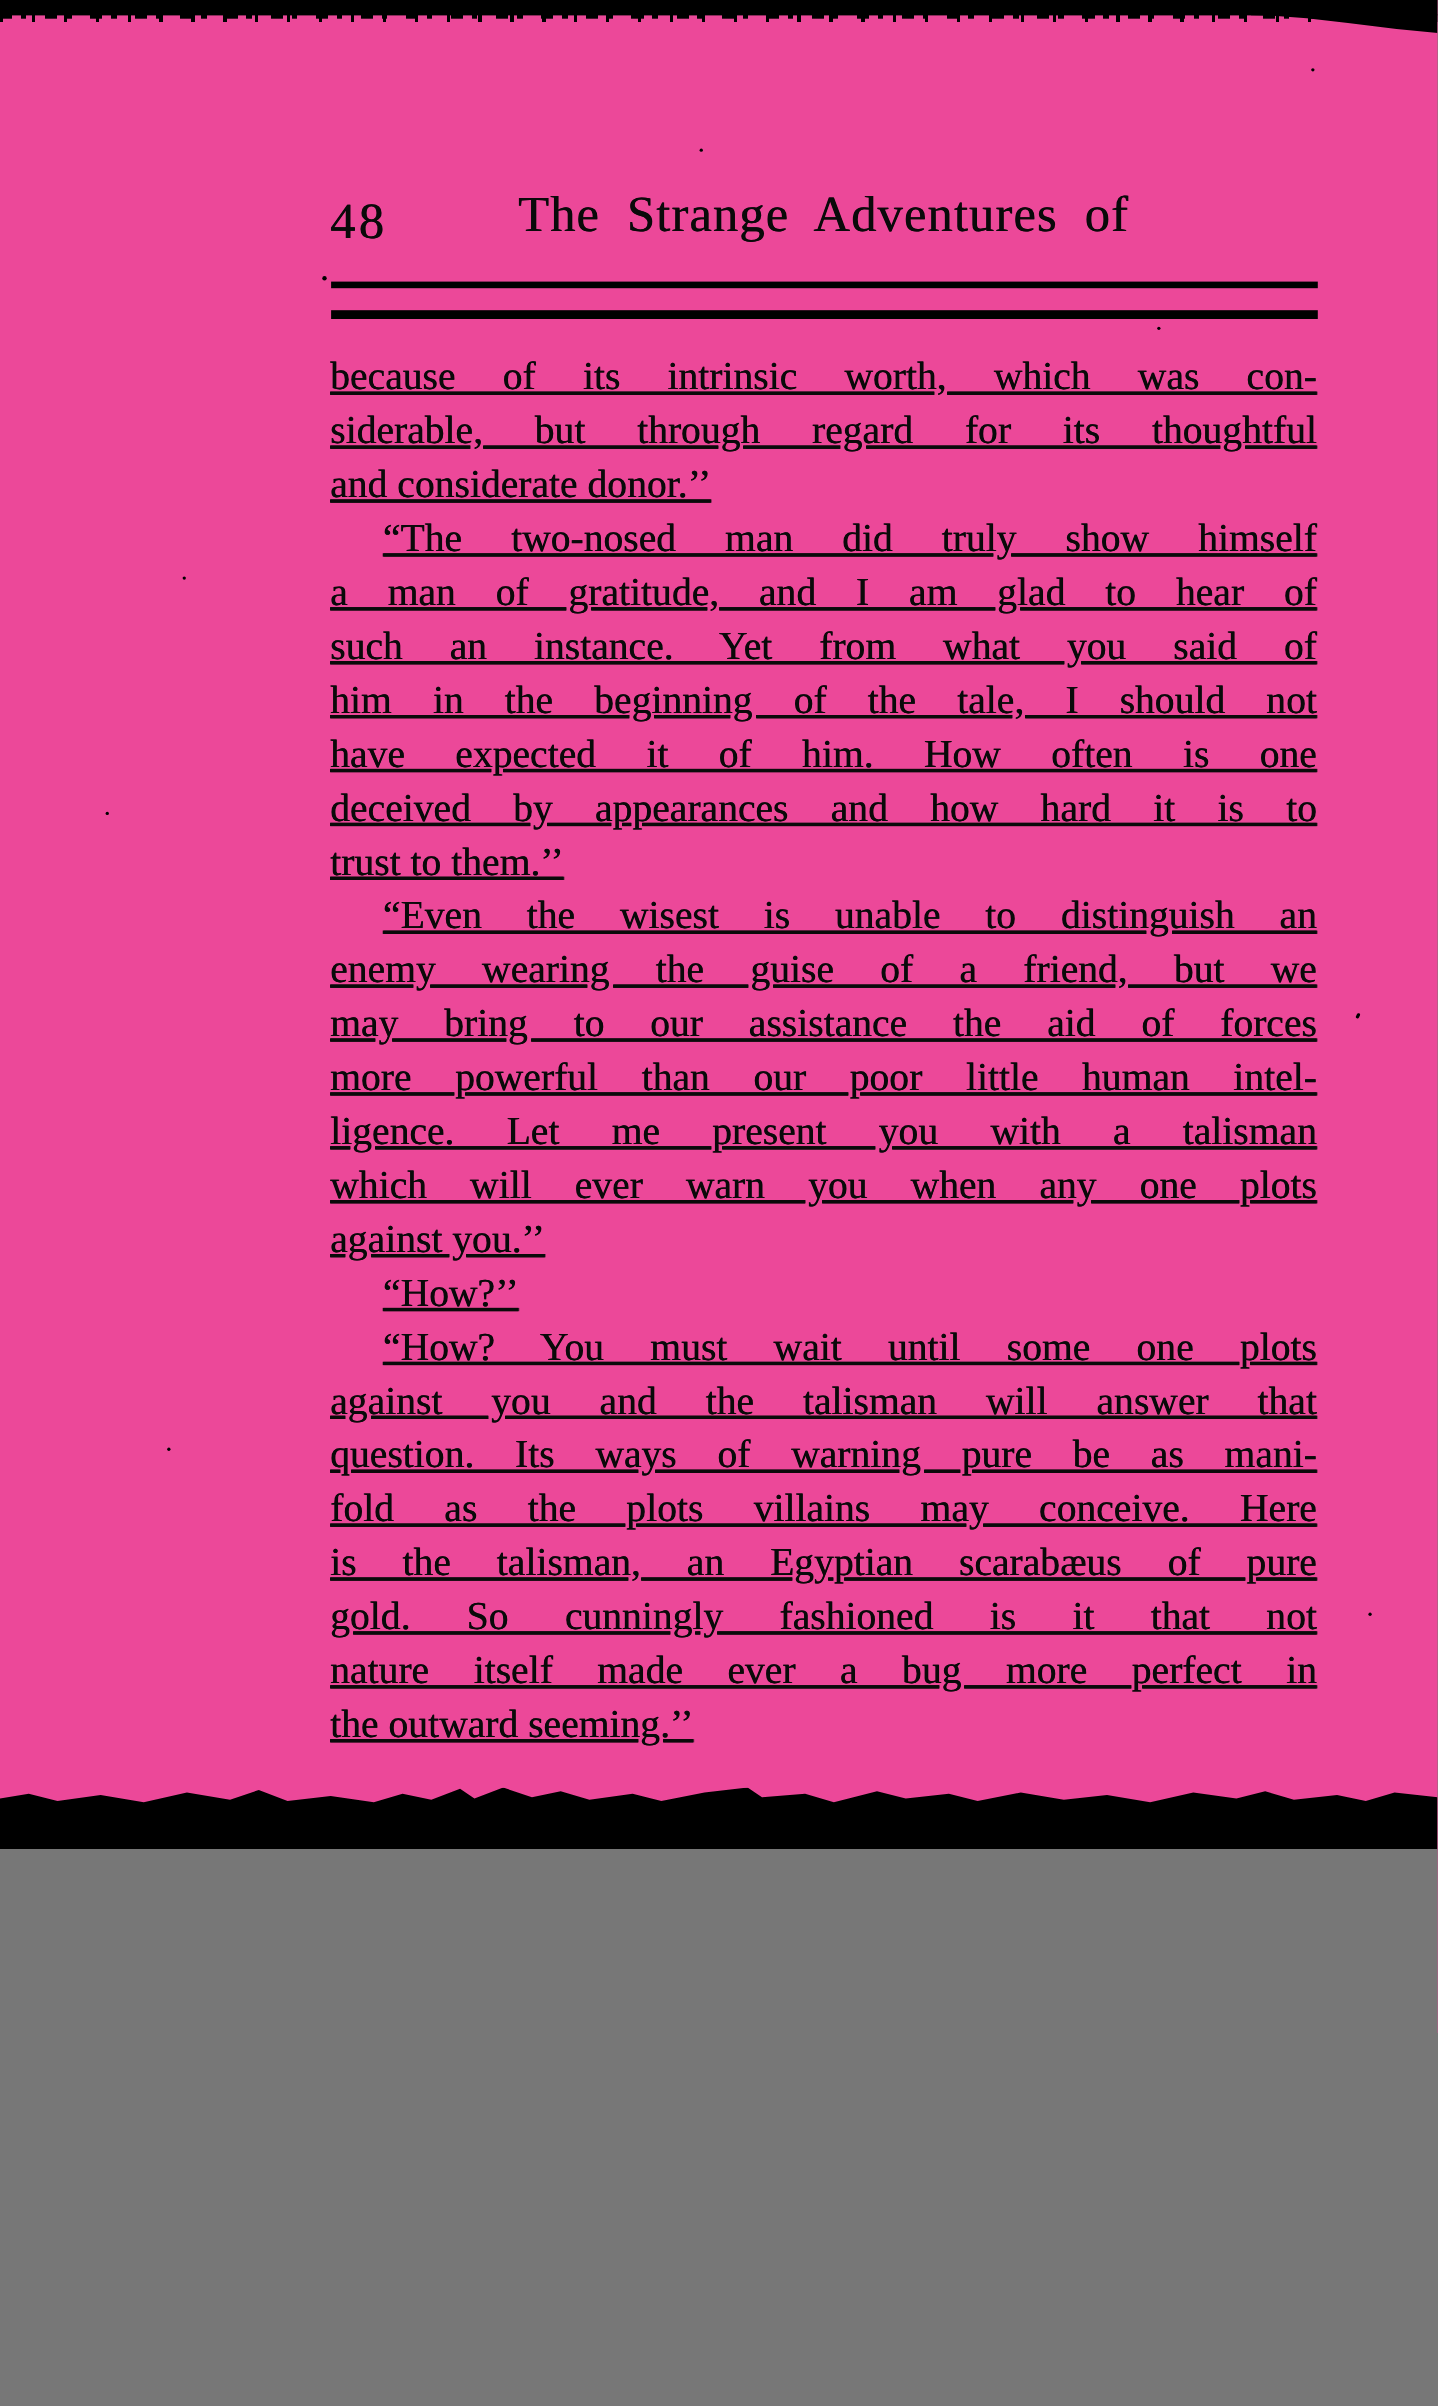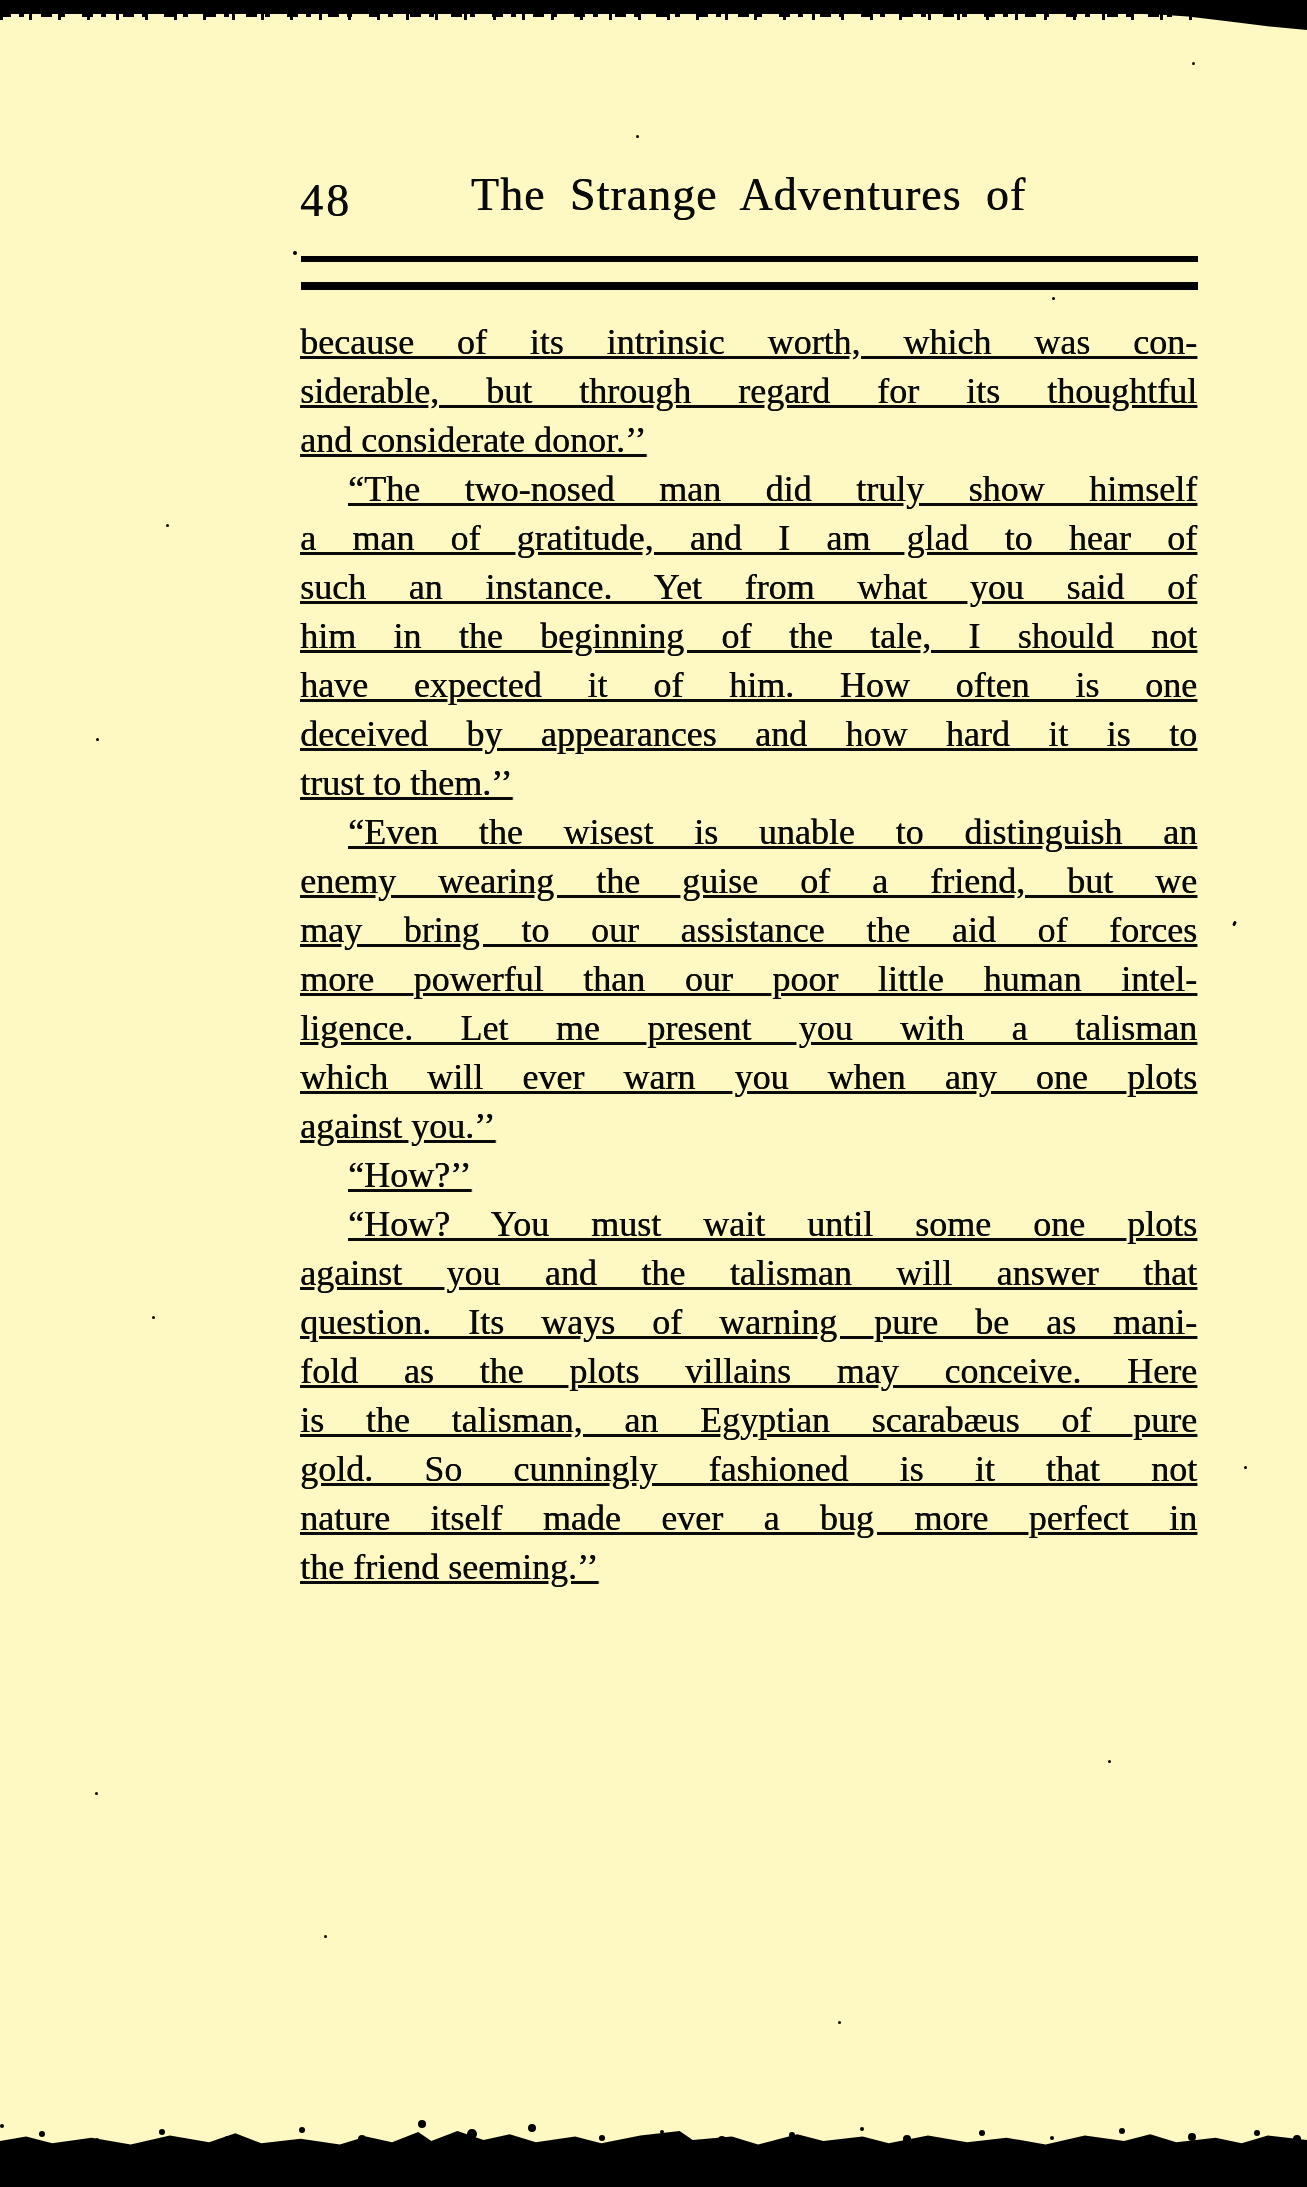--- a/index.html
+++ b/index.html
@@ -1,19 +1,19 @@
 <!DOCTYPE html>
 <html><head>
 <meta charset="utf-8">
 <style>
   html,body { margin:0; padding:0; background:#777; }
   .page {
     position:relative;
-    width:1307px; height:2187px;
-    background:#fef9c3;
+    width:1307px; height:1681px;
+    background:#ec4899;
     overflow:hidden;
     font-family:"Liberation Serif","DejaVu Serif",serif;
     color:#0a0a0a;
   }
 
   
   .scan-top { position:absolute; top:0; left:0; width:1307px; height:14px; background:#000; }
   .scan-top-fringe {
     position:absolute; top:13px; left:0; width:1307px; height:8px;
     background:
@@ -120,21 +120,21 @@
     </div>
 
     <div>
       <div class="line indent">“How?  You must wait until some one plots</div>
       <div class="line">against you and the talisman will answer that</div>
       <div class="line">question.  Its ways of warning pure be as mani-</div>
       <div class="line">fold as the plots villains may conceive.  Here</div>
       <div class="line">is the talisman, an Egyptian scarabæus of pure</div>
       <div class="line">gold.  So cunningly fashioned is it that not</div>
       <div class="line">nature itself made ever a bug more perfect in</div>
-      <div class="line end">the friend seeming.’’</div>
+      <div class="line end">the outward seeming.’’</div>
     </div>
 
   </div>
 
   <div class="speck" style="left:293px; top:251px;"></div>
   <div class="speck" style="left:1192px; top:62px; width:3px; height:3px;"></div>
   <div class="speck" style="left:1052px; top:297px; width:3px; height:3px;"></div>
   <div class="speck" style="left:166px; top:524px; width:3px; height:3px;"></div>
   <div class="speck" style="left:1233px; top:921px; width:3px; height:5px; border-radius:2px; transform:rotate(25deg);"></div>
   <div class="speck" style="left:96px; top:738px; width:3px; height:3px;"></div>

